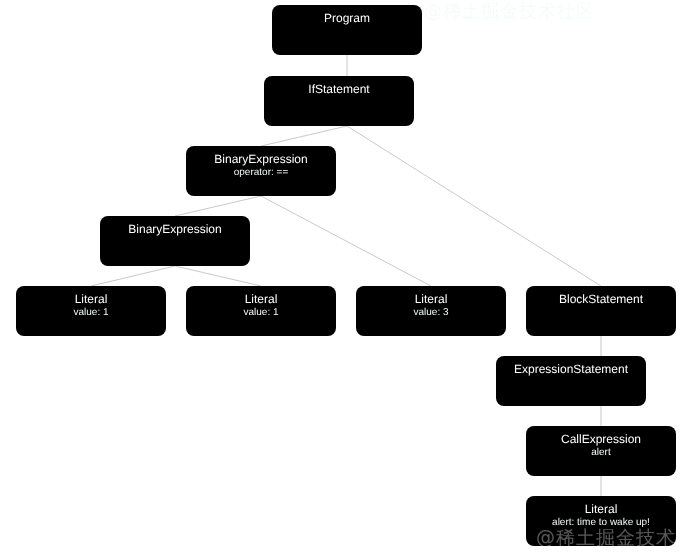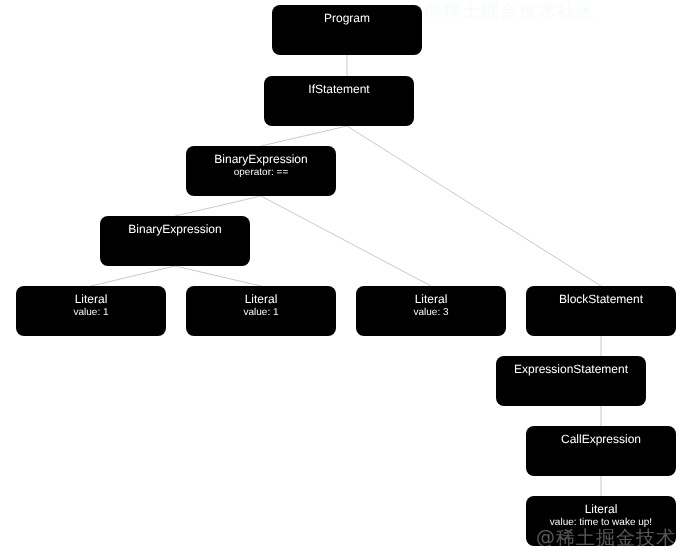--- a/index.html
+++ b/index.html
@@ -119,21 +119,22 @@
         <span class="node-sub">value: 3</span>
       </div>
       <div class="ast-node" style="left: 526px; top: 286px;">
         <span class="node-title">BlockStatement</span>
       </div>
       <div class="ast-node" style="left: 496px; top: 356px;">
         <span class="node-title">ExpressionStatement</span>
       </div>
       <div class="ast-node" style="left: 526px; top: 426px;">
         <span class="node-title">CallExpression</span>
+        <span class="node-sub">alert</span>
       </div>
       <div class="ast-node" style="left: 526px; top: 496px;">
         <span class="node-title">Literal</span>
-        <span class="node-sub">value: time to wake up!</span>
+        <span class="node-sub">alert: time to wake up!</span>
       </div>
     </div>
   <div class="watermark wm-top">@稀土掘金技术社区</div>
   <div class="watermark wm-bottom">@稀土掘金技术社区</div>
 </div>
 
 </body></html>

